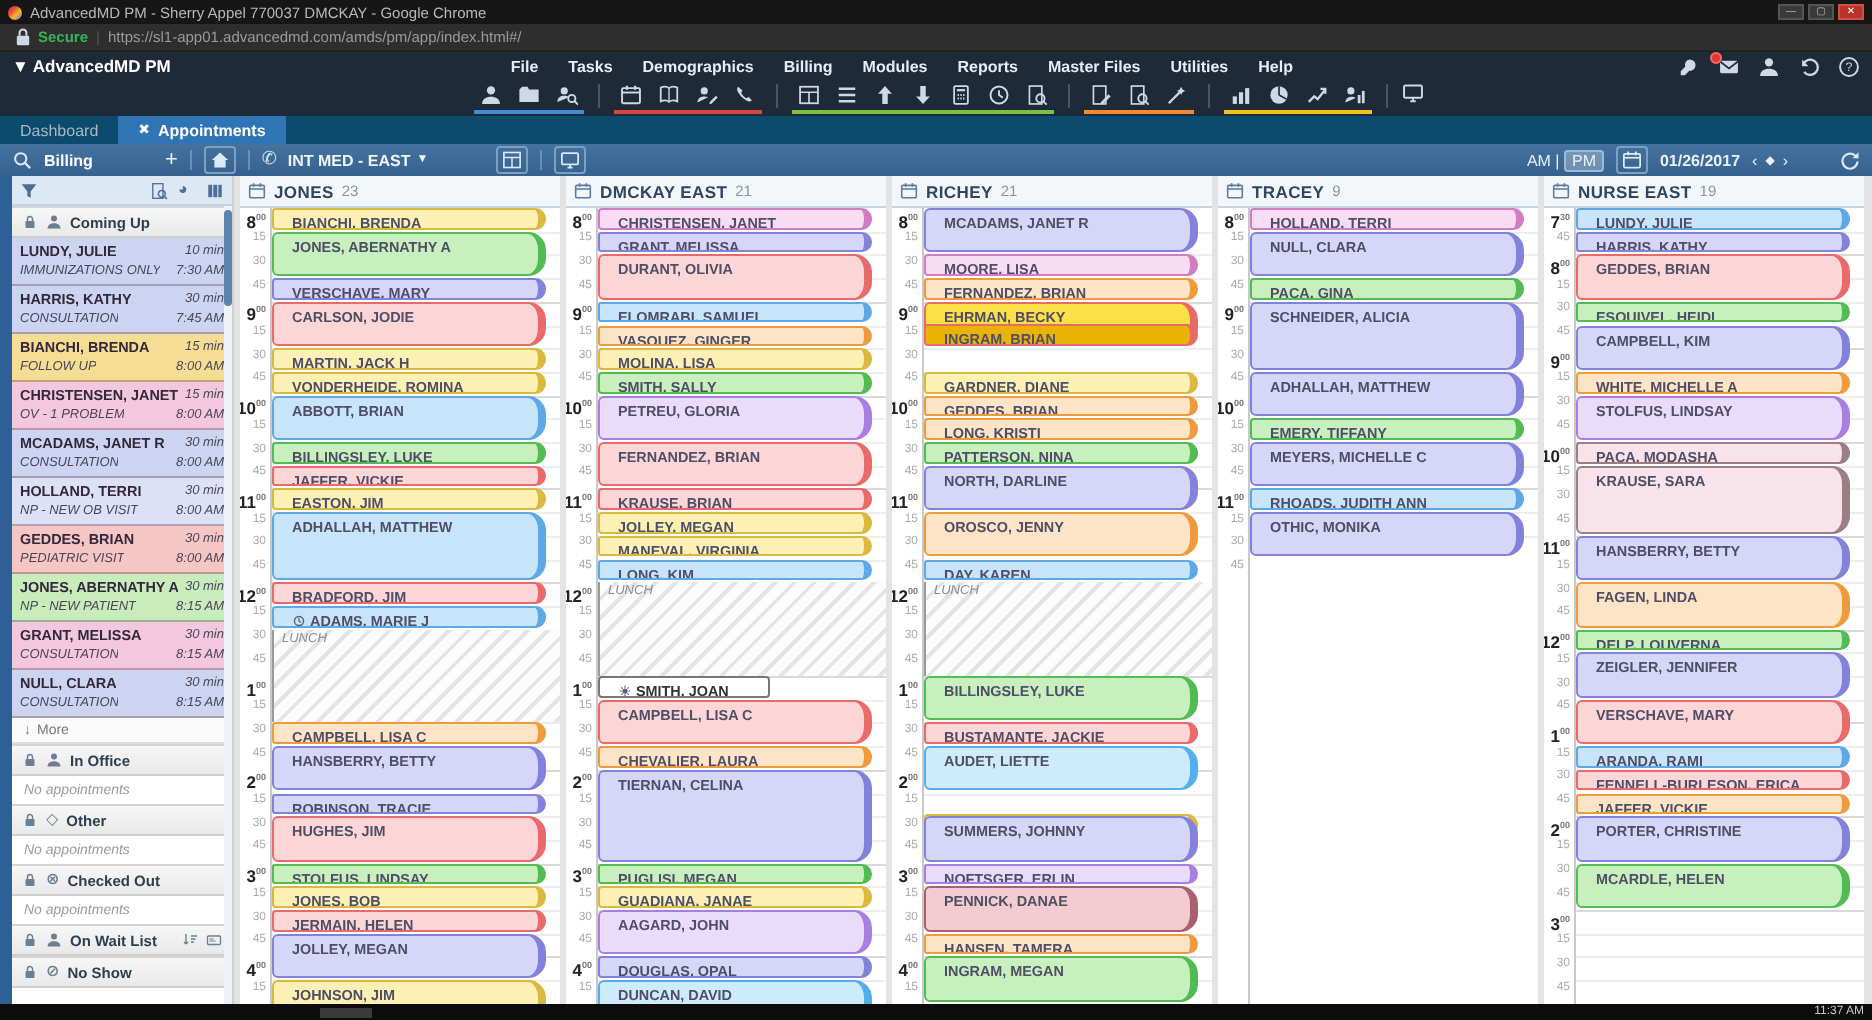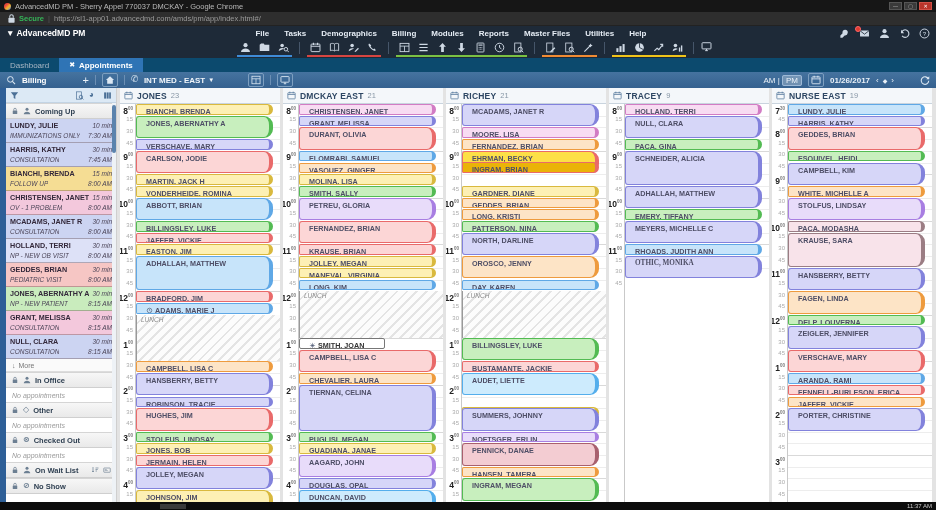--- a/index.html
+++ b/index.html
@@ -1010,21 +1010,21 @@
               <div class="gline" style="top: 152.1px;"></div>
               <div class="gline" style="top: 163.8px;"></div>
               <div class="appt" style="top: 0px; height: 10.7px; background: rgb(248, 220, 242); border-color: rgb(210, 124, 196);"><span>HOLLAND, TERRI</span></div>
               <div class="appt" style="top: 11.7px; height: 22.4px; background: rgb(214, 214, 248); border-color: rgb(130, 130, 220);"><span>NULL, CLARA</span></div>
               <div class="appt" style="top: 35.1px; height: 10.7px; background: rgb(200, 239, 190); border-color: rgb(83, 187, 83);"><span>PACA, GINA</span></div>
               <div class="appt" style="top: 46.8px; height: 34.1px; background: rgb(214, 214, 248); border-color: rgb(130, 130, 220);"><span>SCHNEIDER, ALICIA</span></div>
               <div class="appt" style="top: 81.9px; height: 22.4px; background: rgb(214, 214, 248); border-color: rgb(130, 130, 220);"><span>ADHALLAH, MATTHEW</span></div>
               <div class="appt" style="top: 105.3px; height: 10.7px; background: rgb(200, 239, 190); border-color: rgb(83, 187, 83);"><span>EMERY, TIFFANY</span></div>
               <div class="appt" style="top: 117px; height: 22.4px; background: rgb(214, 214, 248); border-color: rgb(130, 130, 220);"><span>MEYERS, MICHELLE C</span></div>
               <div class="appt" style="top: 140.4px; height: 10.7px; background: rgb(199, 228, 250); border-color: rgb(95, 168, 230);"><span>RHOADS, JUDITH ANN</span></div>
-              <div class="appt" style="top: 152.1px; height: 22.4px; background: rgb(214, 214, 248); border-color: rgb(130, 130, 220); font-family: Liberation Serif, serif;"><span>OTHIC, MONIKA</span></div>
+              <div class="appt" style="top: 152.1px; height: 22.4px; background: rgb(214, 214, 248); border-color: rgb(130, 130, 220);"><span>OTHIC, MONIKA</span></div>
             </div>
           </div>
         </div>
         <div class="col">
           <div class="col-head">
             <span class="icon">
               <svg viewBox="0 0 16 16" xmlns="http://www.w3.org/2000/svg">
                 <rect x="1.5" y="3" width="13" height="11" rx="1" fill="none" stroke="currentColor" stroke-width="1.4"></rect>
                 <path d="M1.5 6.2h13" stroke="currentColor" stroke-width="1.4"></path>
                 <path d="M5 1.2v3M11 1.2v3" stroke="currentColor" stroke-width="1.6"></path>
@@ -1115,20 +1115,21 @@
               <div class="appt" style="top: 128.7px; height: 34.1px; background: rgb(248, 227, 234); border-color: rgb(155, 125, 132);"><span>KRAUSE, SARA</span></div>
               <div class="appt" style="top: 163.8px; height: 22.4px; background: rgb(214, 214, 248); border-color: rgb(130, 130, 220);"><span>HANSBERRY, BETTY</span></div>
               <div class="appt" style="top: 187.2px; height: 22.4px; background: rgb(253, 228, 198); border-color: rgb(238, 155, 62);"><span>FAGEN, LINDA</span></div>
               <div class="appt" style="top: 210.6px; height: 10.7px; background: rgb(200, 239, 190); border-color: rgb(83, 187, 83);"><span>DELP, LOUVERNA</span></div>
               <div class="appt" style="top: 222.3px; height: 22.4px; background: rgb(214, 214, 248); border-color: rgb(130, 130, 220);"><span>ZEIGLER, JENNIFER</span></div>
               <div class="appt" style="top: 245.7px; height: 22.4px; background: rgb(252, 214, 214); border-color: rgb(233, 106, 106);"><span>VERSCHAVE, MARY</span></div>
               <div class="appt" style="top: 269.1px; height: 10.7px; background: rgb(199, 228, 250); border-color: rgb(95, 168, 230);"><span>ARANDA, RAMI</span></div>
               <div class="appt" style="top: 280.8px; height: 10.7px; background: rgb(252, 214, 214); border-color: rgb(233, 106, 106);"><span>FENNELL-BURLESON, ERICA</span></div>
               <div class="appt" style="top: 292.5px; height: 10.7px; background: rgb(253, 228, 198); border-color: rgb(238, 155, 62);"><span>JAFFER, VICKIE</span></div>
               <div class="appt" style="top: 304.2px; height: 22.4px; background: rgb(214, 214, 248); border-color: rgb(130, 130, 220);"><span>PORTER, CHRISTINE</span></div>
+              <div class="appt" style="top: 327.6px; height: 22.4px; background: rgb(200, 239, 190); border-color: rgb(83, 187, 83);"><span>MCARDLE, HELEN</span></div>
             </div>
           </div>
         </div>
       </div>
   </div>
 
   <div class="bottombar">
     <span class="tbitem"></span>
     <span class="clock">11:37 AM</span>
   </div>

